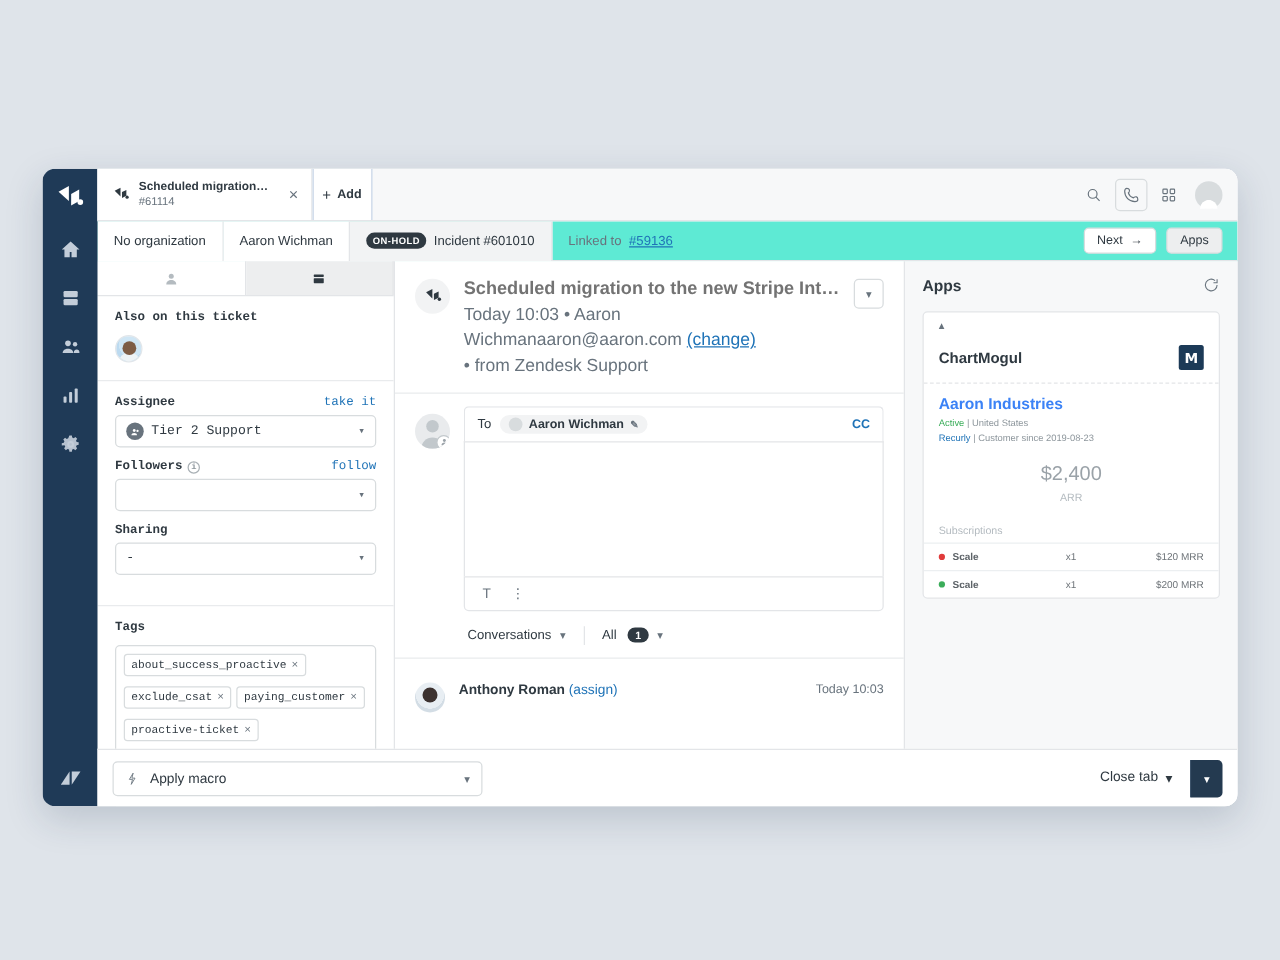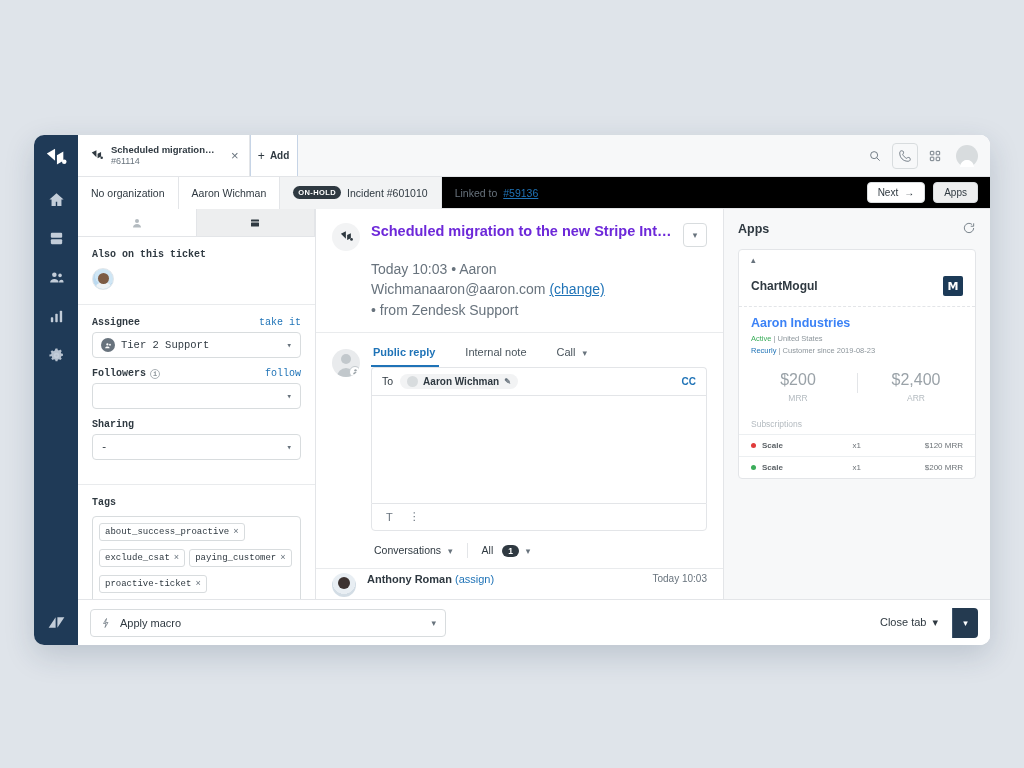--- a/index.html
+++ b/index.html
@@ -95,21 +95,21 @@
     width: 22px; height: 22px; border-radius: 50%;
     background: #d8dcde; margin-left: 4px;
     display: flex; align-items: flex-end; justify-content: center; overflow: hidden;
   }
   .ts-avatar .head { width: 8px; height: 8px; border-radius: 50%; background: #fff; margin-bottom: -1px; }
   .ts-avatar .body { width: 14px; height: 7px; border-radius: 7px 7px 0 0; background: #fff; position: absolute; margin-top: 11px;}
 
   
   .crumbbar {
     height: 32px;
-    background: #000000;
+    background: #5eead4;
     border-bottom: 1px solid #e3e5e8;
     display: flex; align-items: center;
     font-size: 10.5px; color: #2f3941;
   }
   .crumb {
     padding: 0 13px; height: 32px; display: flex; align-items: center; gap: 6px;
     border-right: 1px solid #e3e5e8; white-space: nowrap;
   }
   .crumb.first { background: #fff; }
   .crumb.second { background: #fff; }
@@ -198,23 +198,23 @@
   
   .center { flex: 1; display: flex; flex-direction: column; min-width: 0; background: #fff; border-right: 1px solid #e3e5e8;}
   .ticket-head { padding: 14px 16px 12px 16px; border-bottom: 1px solid #e9ebed; display: flex; gap: 11px; }
   .th-avatar {
     width: 28px; height: 28px; border-radius: 50%; background: #f2f3f4;
     display: flex; align-items: center; justify-content: center; flex: 0 0 28px;
   }
   .th-avatar svg { width: 15px; height: 15px; }
   .th-texts { min-width: 0; flex: 1; }
   .th-title {
-    font-size: 14.5px; font-weight: 700; color: #6d28d9;
+    font-size: 14.5px; font-weight: 700; color: #737373;
     white-space: nowrap; overflow: hidden; text-overflow: ellipsis;
-    margin-bottom: 20px;
+    margin-bottom: 2px;
   }
   .th-sub { font-size: 14px; color: #68737d; line-height: 1.45; }
   .th-sub a { color: #1f73b7; }
   .th-caret {
     width: 24px; height: 24px; border: 1px solid #d8dcde; border-radius: 4px;
     display: flex; align-items: center; justify-content: center;
     color: #68737d; font-size: 9px; flex: 0 0 24px; align-self: flex-start;
   }
 
   .composer-wrap { padding: 10px 16px 0 16px; display: flex; gap: 11px; }
@@ -270,21 +270,21 @@
     padding: 12px 16px 10px 58px; font-size: 10.5px; color: #2f3941;
   }
   .conv-bar .chev { color: #68737d; font-size: 9px; margin-left: 4px; }
   .vsep { width: 1px; height: 15px; background: #e3e5e8; }
   .count-pill {
     background: #2f3941; color: #fff; border-radius: 9px;
     font-size: 8.5px; font-weight: 700; padding: 1px 6px; margin-left: 6px;
   }
   .conv-item {
     border-top: 1px solid #e9ebed;
-    padding: 4px 16px 0 16px; display: flex; gap: 11px; align-items: flex-start;
+    padding: 19px 16px 0 16px; display: flex; gap: 11px; align-items: flex-start;
   }
   .ci-avatar {
     width: 24px; height: 24px; border-radius: 50%; flex: 0 0 24px;
     background: radial-gradient(circle at 50% 40%, #e8eef3 0 60%, #d3dde5 61% 100%);
     position: relative; overflow: hidden;
   }
   .ci-avatar::after {
     content:""; position:absolute; left:6px; top:4px; width:12px; height:12px;
     border-radius:50%; background:#3c3230;
   }
@@ -343,21 +343,21 @@
   .sub-mrr { min-width: 56px; text-align: right; }
 
   
   .bottom-bar {
     position: absolute; left: 44px; right: 0; bottom: 0;
     height: 46px; background: #fff;
     border-top: 1px solid #e3e5e8;
     display: flex; align-items: center; padding: 0 12px; gap: 10px;
   }
   .macro {
-    width: 356px; height: 28px; border: 1px solid #d8dcde; border-radius: 4px;
+    width: 296px; height: 28px; border: 1px solid #d8dcde; border-radius: 4px;
     display: flex; align-items: center; padding: 0 9px; gap: 8px;
     font-size: 11px; color: #2f3941; justify-content: space-between;
   }
   .macro .chev { margin-left: auto; color: #68737d; font-size: 9px; }
   .macro svg { width: 12px; height: 12px; fill: none; stroke: #68737d; stroke-width: 1.4; }
   .bb-right { margin-left: auto; display: flex; align-items: center; gap: 14px; }
   .close-tab { font-size: 11px; color: #2f3941; display: flex; align-items: flex-start; gap: 6px; }
   .submit-group { display: flex; }
   .submit-btn {
     background: #243a50; color: #fff; font-size: 11px;
@@ -619,28 +619,20 @@
             <div class="h"></div>
             <div class="b"></div>
             <div class="comp-badge">
               <svg viewBox="0 0 24 24">
                   <circle cx="12" cy="8" r="4"></circle>
                   <path d="M4 21c0-4.4 3.6-7 8-7s8 2.6 8 7z"></path>
                 </svg>
             </div>
           </div>
           <div class="comp-main">
-            <div class="chan-tabs">
-              <div class="chan-tab active">Public reply</div>
-              <div class="chan-tab">Internal note</div>
-              <div class="chan-tab">
-                <span>Call</span>
-                <span class="cv">▾</span>
-              </div>
-            </div>
             <div class="to-row">
               <span>To</span>
               <span class="recip">
                 <span class="ric"></span>
                 <span>Aaron Wichman</span>
                 <span class="pen">✎</span>
               </span>
               <span class="cc">CC</span>
             </div>
             <div class="editor"></div>
@@ -700,24 +692,20 @@
               <span>United States</span>
             </div>
             <div>
               <span class="recurly">Recurly</span>
               <span>|</span>
               <span>Customer since 2019-08-23</span>
             </div>
           </div>
           <div class="metrics">
             <div class="metric">
-              <div class="v">$200</div>
-              <div class="k">MRR</div>
-            </div>
-            <div class="metric">
               <div class="v">$2,400</div>
               <div class="k">ARR</div>
             </div>
           </div>
           <div class="subs-label">Subscriptions</div>
           <div class="sub-row">
             <span class="dot" id="dot0" style="background: rgb(224, 59, 59);"></span>
             <span class="sub-name">Scale</span>
             <span class="sub-qty">x1</span>
             <span class="sub-mrr">$120 MRR</span>

